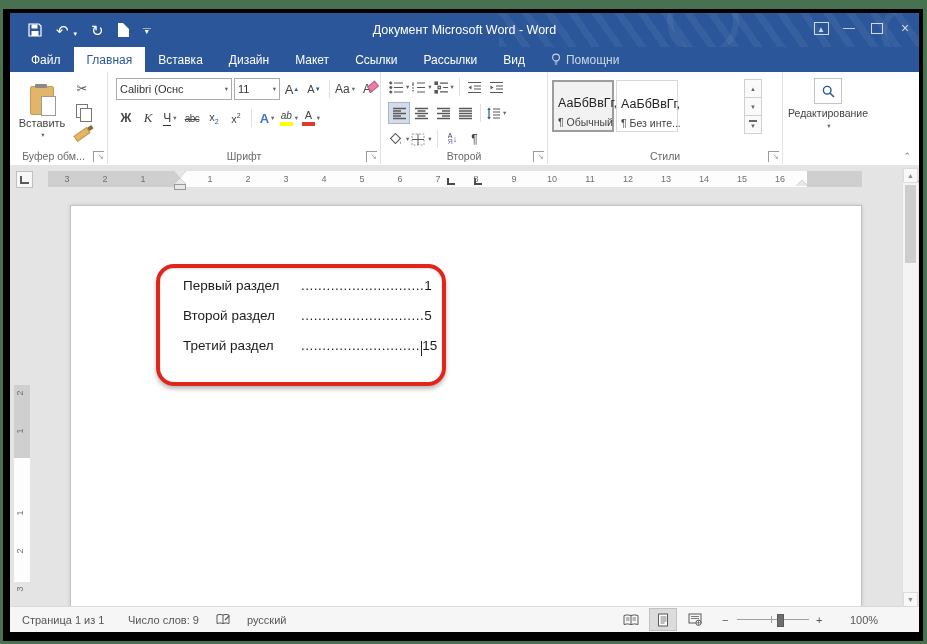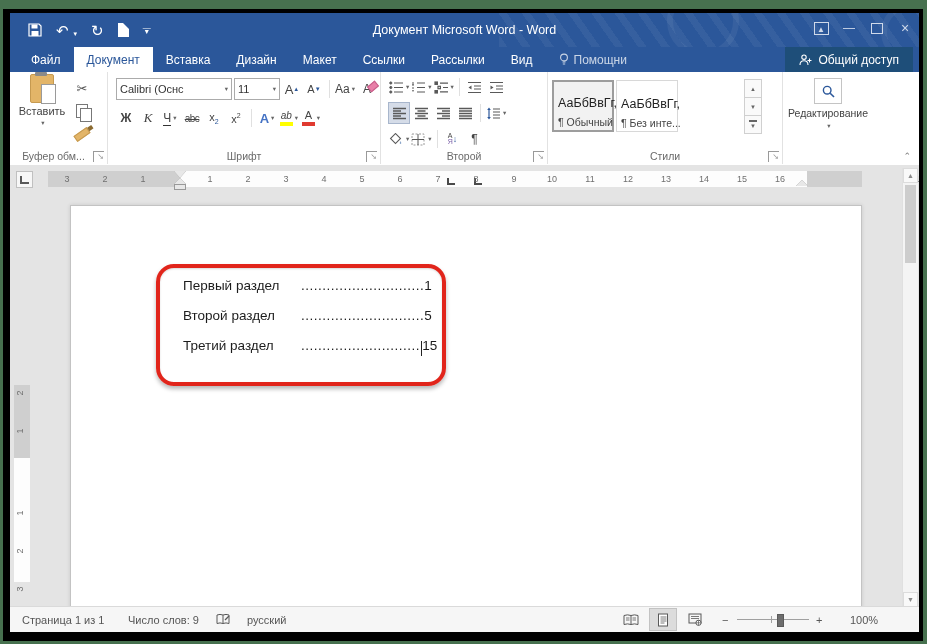--- a/index.html
+++ b/index.html
@@ -35,21 +35,21 @@
   .ribbon{position:absolute;left:0;top:59px;width:909px;height:93px;background:#fff;border-bottom:1px solid #d8d8d8;font-size:11px;color:#444;}
   .group{position:absolute;top:0;height:92px;border-right:1px solid #e2e2e2;}
   .glabel{position:absolute;left:0;right:0;bottom:2px;text-align:center;font-size:10.5px;color:#6a6a6a;white-space:nowrap;}
   .launcher{position:absolute;right:3px;bottom:2px;width:10px;height:10px;border-top:1px solid #9a9a9a;border-left:1px solid #9a9a9a;font-size:8px;line-height:9px;color:#9a9a9a;text-align:right;}
   .dd{font-size:6.5px;color:#666;margin-left:2px;}
   .icbtn{height:20px;min-width:20px;display:flex;align-items:center;justify-content:center;cursor:default;}
   .row{display:flex;align-items:center;gap:2px;}
   .vsep{width:1px;height:18px;background:#e0e0e0;margin:0 3px;}
 
   
-  .paste{position:absolute;left:6px;top:0;width:52px;height:72px;display:flex;flex-direction:column;align-items:center;justify-content:flex-start;gap:2px;}
+  .paste{position:absolute;left:6px;top:12px;width:52px;height:72px;display:flex;flex-direction:column;align-items:center;justify-content:flex-start;gap:2px;}
   .clipb{width:22px;height:27px;background:#e3b568;border:1px solid #c69a50;border-radius:2px;position:relative;margin-top:2px;}
   .clipb:before{content:"";position:absolute;left:4px;top:-3px;width:12px;height:4px;background:#8a8a8a;border-radius:1px;}
   .clipb:after{content:"";position:absolute;right:-3px;bottom:-2px;width:13px;height:18px;background:#fff;border:1px solid #9a9a9a;}
   .clipcol{position:absolute;left:62px;top:6px;display:flex;flex-direction:column;gap:3px;}
   .copyic{width:10px;height:12px;border:1px solid #777;background:#fff;position:relative;}
   .copyic:after{content:"";position:absolute;left:3px;top:3px;width:10px;height:12px;border:1px solid #777;background:#fff;}
   .brushic{width:14px;height:5px;background:#e3b568;border:1px solid #c69a50;transform:rotate(-35deg);position:relative;}
   .brushic:after{content:"";position:absolute;right:-6px;top:0;width:5px;height:4px;background:#8a6a30;}
 
   
@@ -161,41 +161,33 @@
         <div>—</div>
         <div>
             <span class="maxbox"></span>
           </div>
         <div style="font-size:14px;">×</div>
       </div>
     </div>
 
     <div class="tabrow">
       <div class="tab" style="margin-left:8px;">Файл</div>
-      <div class="tab active">Документ</div>
+      <div class="tab active">Главная</div>
       <div class="tab">Вставка</div>
       <div class="tab">Дизайн</div>
       <div class="tab">Макет</div>
       <div class="tab">Ссылки</div>
       <div class="tab">Рассылки</div>
       <div class="tab">Вид</div>
       <div class="tab dim">
         <svg width="10" height="13" viewBox="0 0 10 13">
           <circle cx="5" cy="4.5" r="3.4" fill="none" stroke="rgba(255,255,255,.75)" stroke-width="1.1"></circle>
           <path d="M3.5 9 h3 M3.8 11 h2.4" stroke="rgba(255,255,255,.75)" stroke-width="1.1"></path>
         </svg>
         <span>Помощни</span>
-      </div>
-      <div class="tab-share">
-        <svg width="13" height="12" viewBox="0 0 13 12">
-          <circle cx="5" cy="3.2" r="2.2" fill="none" stroke="#fff" stroke-width="1.1"></circle>
-          <path d="M1 11 c0-3 2-4.3 4-4.3 s4 1.3 4 4.3" fill="none" stroke="#fff" stroke-width="1.1"></path>
-          <path d="M10.5 4.5 v4 M8.5 6.5 h4" stroke="#fff" stroke-width="1.1"></path>
-        </svg>
-        <span>Общий доступ</span>
       </div>
     </div>
 
     <div class="ribbon">
 
       <div class="group" style="left:0;width:97px;">
         <div class="paste">
           <span class="clipb"></span>
           <span>Вставить</span>
           <span class="dd">▾</span>

